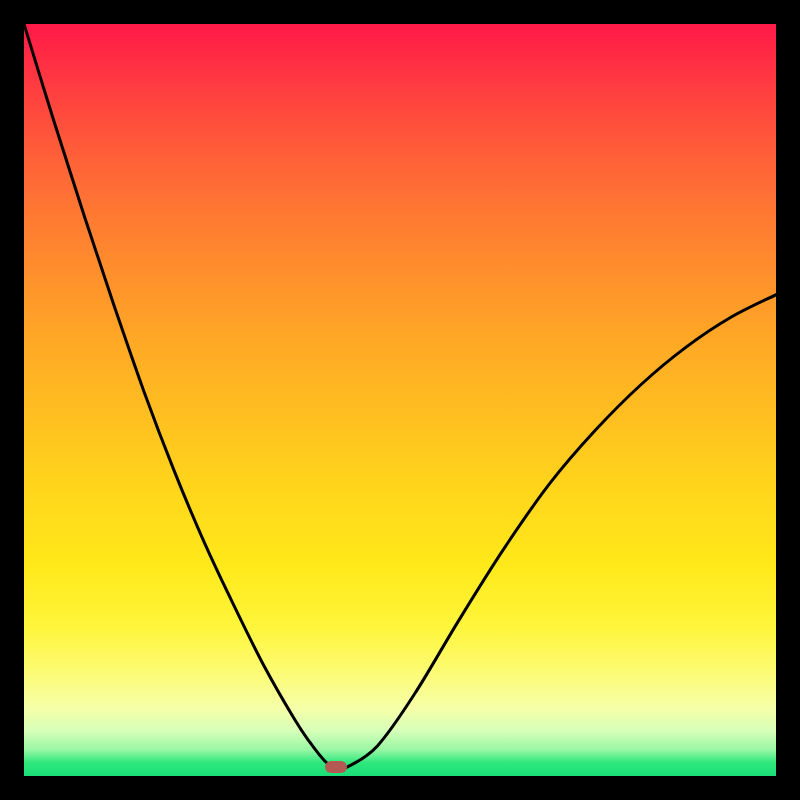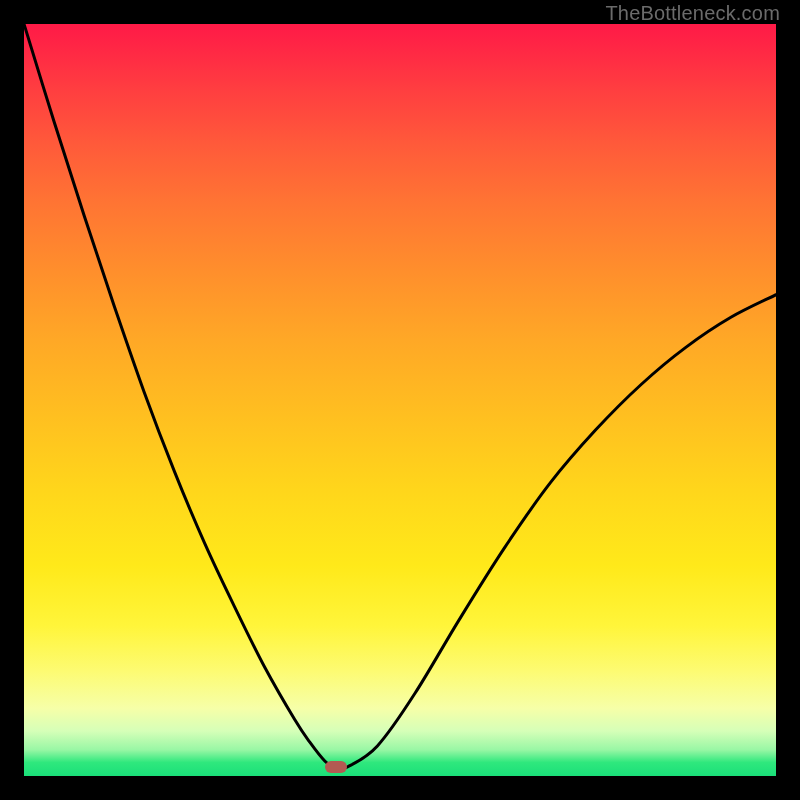--- a/index.html
+++ b/index.html
@@ -67,20 +67,19 @@
     left: 0;
     top: 0;
     width: 752px;
     height: 752px;
   }
 </style>
 </head>
 <body>
 
 <div class="frame">
-  <div class="watermark">TheBottleneck.com</div>
   <div class="plot">
     <svg class="curve" viewBox="0 0 752 752" preserveAspectRatio="none">
       <path id="curve-path" fill="none" stroke="#000" stroke-width="3" stroke-linecap="round" stroke-linejoin="round" d="M 0.0 0.0 C 5.0 16.3 20.1 65.8 30.1 97.8 C 40.1 129.7 50.1 161.1 60.2 191.8 C 70.2 222.5 80.2 252.5 90.2 282.0 C 100.3 311.5 110.3 340.9 120.3 368.5 C 130.3 396.1 140.4 422.4 150.4 447.4 C 160.4 472.5 170.5 496.3 180.5 518.9 C 190.5 541.4 200.5 562.1 210.6 582.8 C 220.6 603.5 230.6 624.2 240.6 643.0 C 250.7 661.8 263.2 683.1 270.7 695.6 C 278.2 708.1 280.7 711.3 285.8 718.2 C 290.8 725.1 296.4 732.6 300.8 737.0 C 305.2 741.3 308.3 743.5 312.1 744.5 C 315.8 745.5 316.5 746.7 323.4 743.0 C 330.3 739.2 342.2 734.2 353.4 721.9 C 364.7 709.6 377.3 690.6 391.0 669.3 C 404.8 648.0 421.1 618.5 436.2 594.1 C 451.2 569.6 466.2 545.2 481.3 522.6 C 496.3 500.1 511.4 478.1 526.4 458.7 C 541.4 439.3 556.5 422.4 571.5 406.1 C 586.6 389.8 601.6 374.7 616.6 361.0 C 631.7 347.2 646.7 334.6 661.8 323.4 C 676.8 312.1 691.8 302.1 706.9 293.3 C 721.9 284.5 744.5 274.5 752.0 270.7 "></path>
     </svg>
     <div id="marker" class="marker" style="left: 312.08px; top: 742.976px;"></div>
   </div>
 </div>
 
 </body></html>

